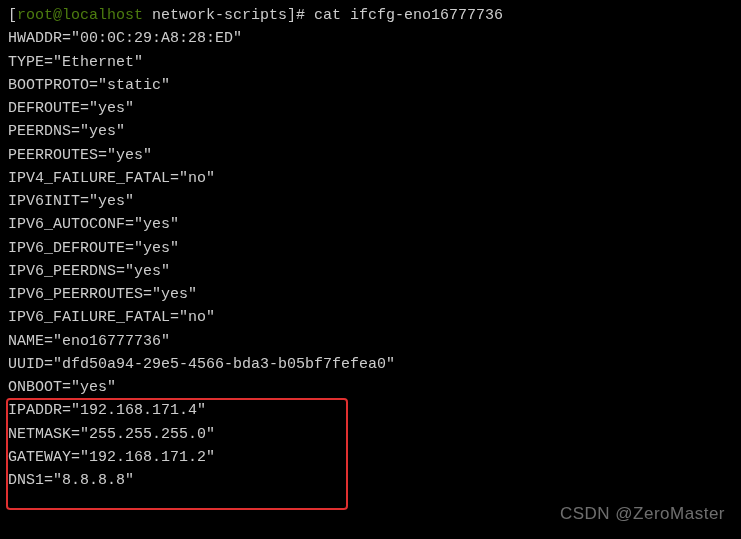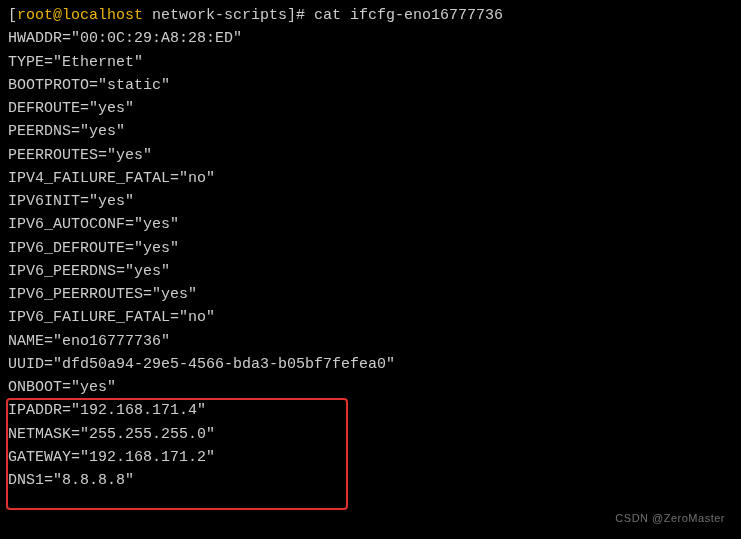--- a/index.html
+++ b/index.html
@@ -19,39 +19,39 @@
       line-height: 1.55;
       overflow: hidden;
     }
     .line {
       white-space: pre;
     }
     .prompt-open {
       color: #ccc;
     }
     .prompt-red {
-      color: #eab308;
+      color: #4d7c0f;
     }
     .highlight-box {
       position: absolute;
       border: 2px solid #e03030;
       border-radius: 4px;
       left: 6px;
       top: 398px;
       width: 342px;
       height: 112px;
       pointer-events: none;
     }
     .watermark {
       position: absolute;
       right: 16px;
       bottom: 12px;
       color: rgba(200,200,200,0.55);
       font-family: Arial, sans-serif;
-      font-size: 11px;
+      font-size: 17px;
       letter-spacing: 0.5px;
     }
   </style>
 </head>
 <body>
 
 <div class="line"><span class="prompt-open">[</span><span class="prompt-red">root@localhost</span><span> network-scripts</span><span>]#</span><span> cat ifcfg-eno16777736</span></div>
 
 <div class="line">HWADDR="00:0C:29:A8:28:ED"</div>
 <div class="line">TYPE="Ethernet"</div>

